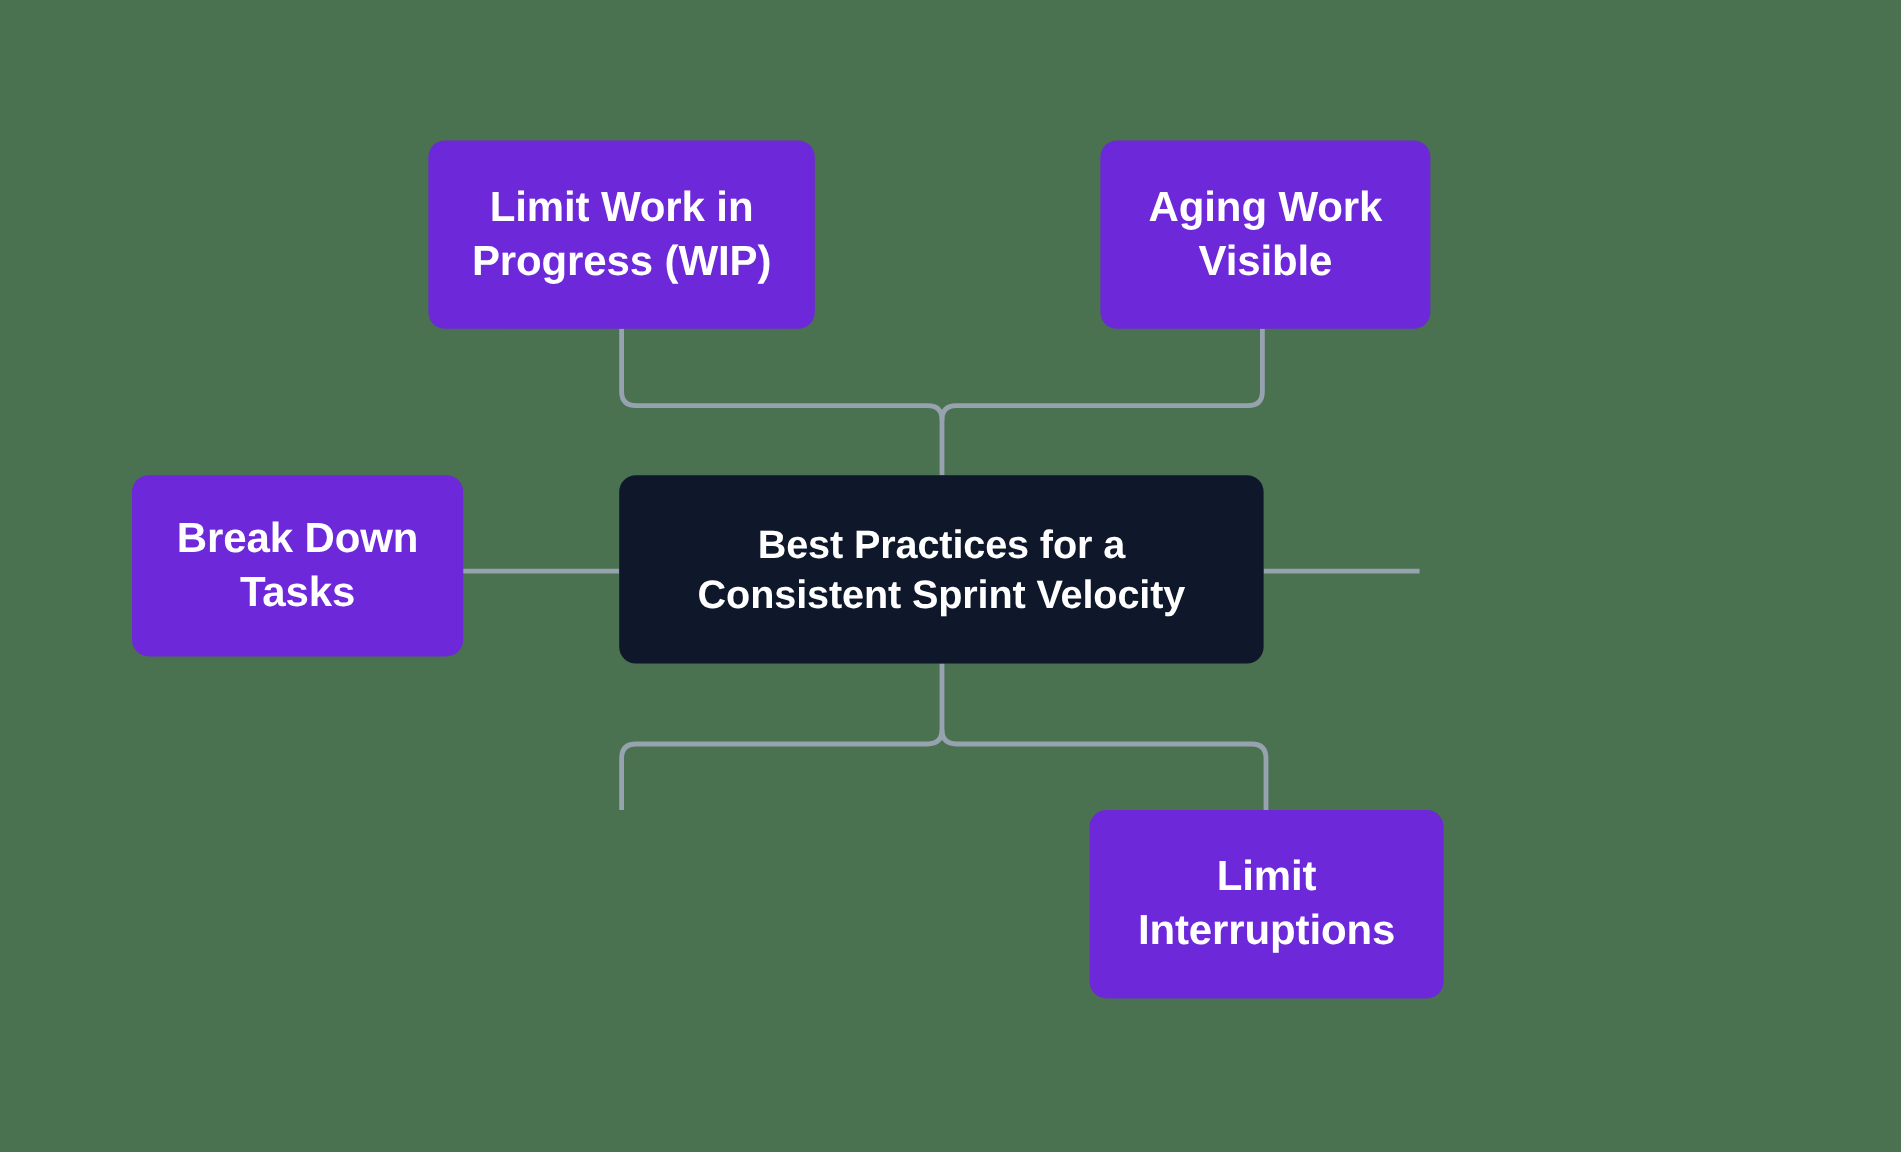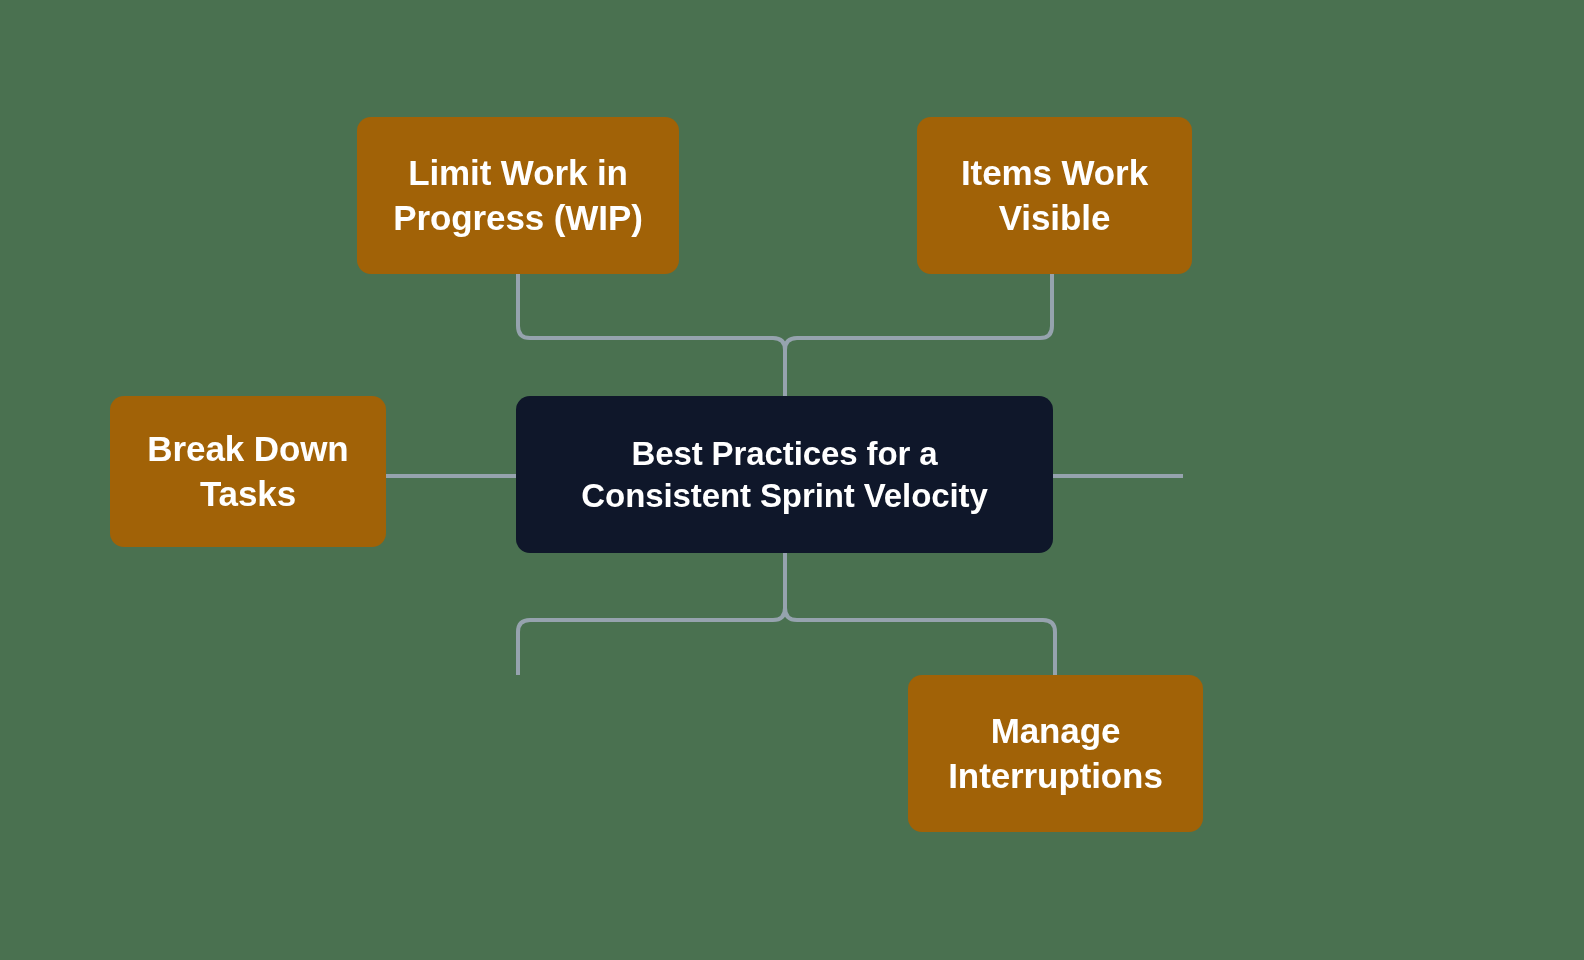--- a/index.html
+++ b/index.html
@@ -35,21 +35,21 @@
     justify-content: center;
     text-align: center;
     border-radius: 14px;
     color: #ffffff;
     font-weight: bold;
     line-height: 1.26;
     letter-spacing: -0.1px;
     z-index: 2;
   }
   .node-branch {
-    background: #a16207;
+    background: #6d28d9;
     font-size: 35px;
     padding: 6px 14px;
   }
   .node-center {
     background: #0f172a;
     font-size: 33px;
     padding: 8px 20px;
   }
   .node-label {
     display: block;
@@ -81,29 +81,29 @@
     <span class="node-label">Best Practices for a
 Consistent Sprint Velocity</span>
   </div>
 
   <div class="node node-branch" style="left:357px; top:117px; width:322px; height:157px;">
     <span class="node-label">Limit Work in
 Progress (WIP)</span>
   </div>
 
   <div class="node node-branch" style="left:917px; top:117px; width:275px; height:157px;">
-    <span class="node-label">Items Work
+    <span class="node-label">Aging Work
 Visible</span>
   </div>
 
   <div class="node node-branch" style="left:110px; top:396px; width:276px; height:151px;">
     <span class="node-label">Break Down
 Tasks</span>
   </div>
 
 
 
   <div class="node node-branch" style="left:908px; top:675px; width:295px; height:157px;">
-    <span class="node-label">Manage
+    <span class="node-label">Limit
 Interruptions</span>
   </div>
 
 </div>
 
 </body></html>

